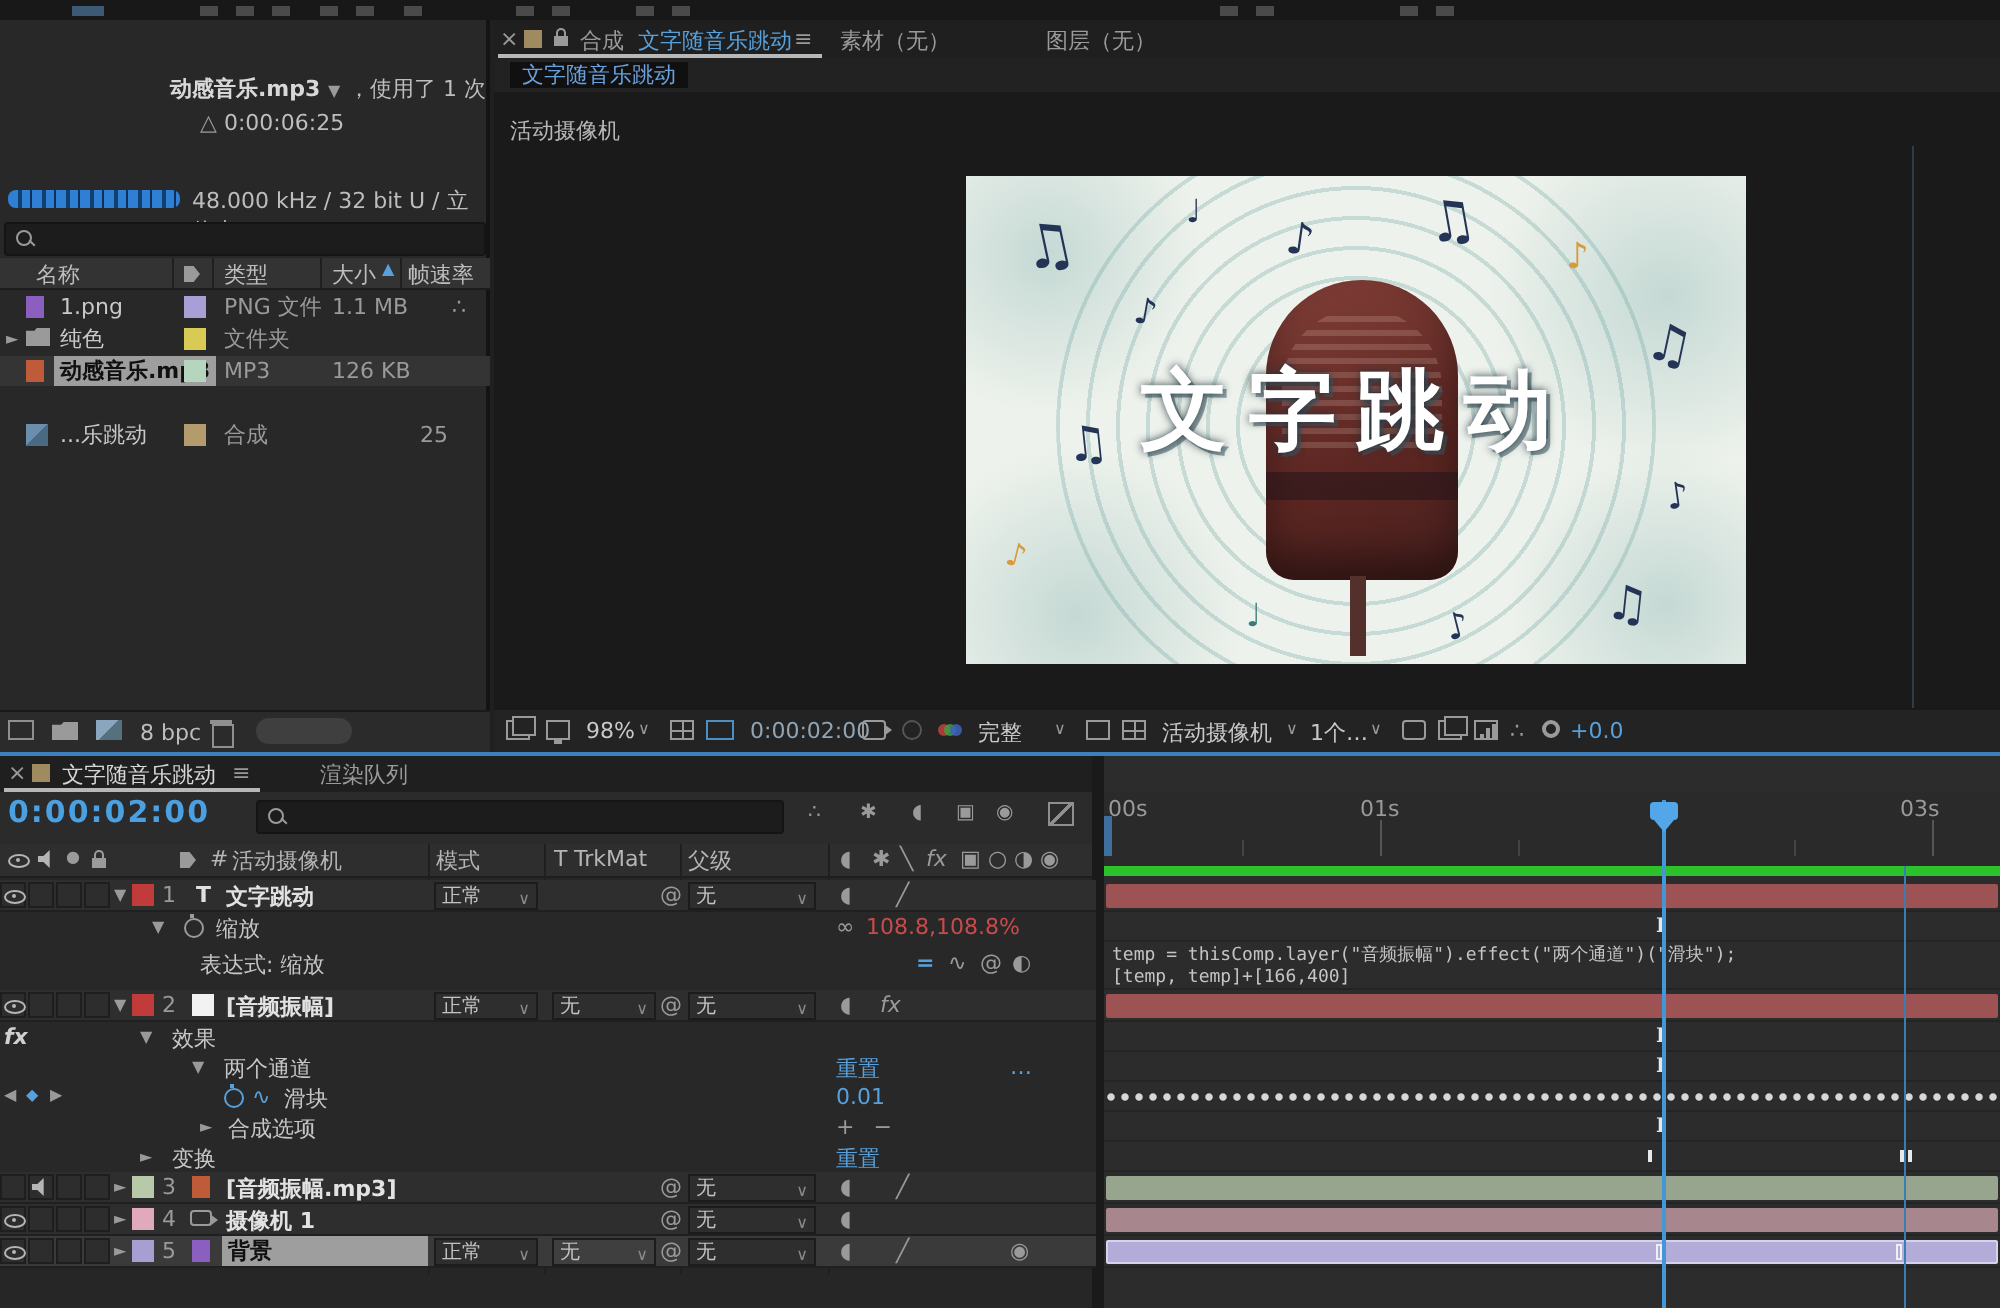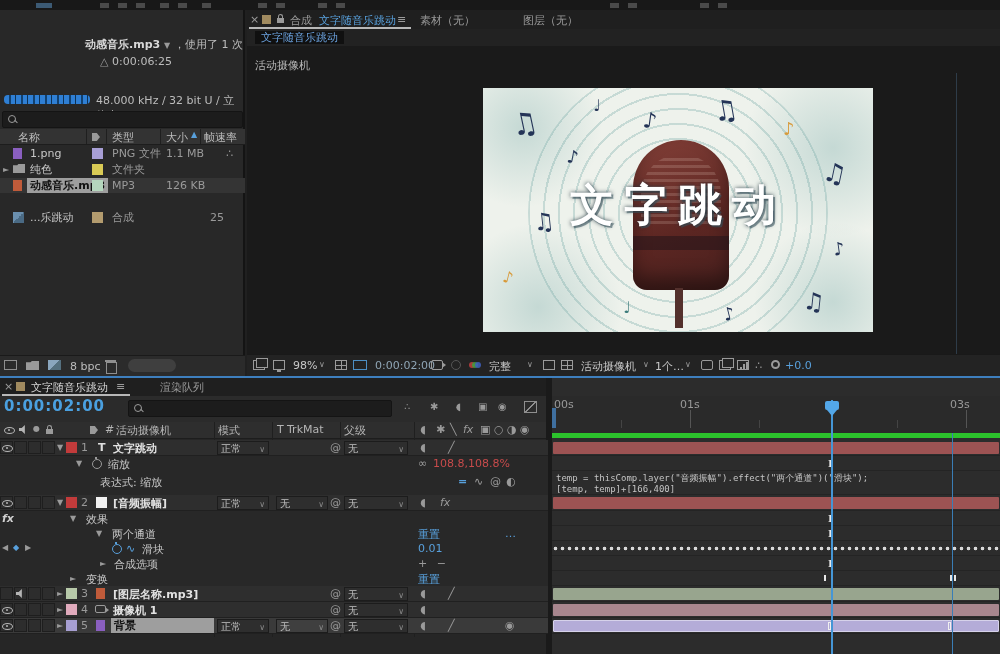--- a/index.html
+++ b/index.html
@@ -451,21 +451,21 @@
       <span class="avcell" style="left:0;"></span>
       <span class="avcell" style="left:14px;">
           <span class="spk" style="left:1px;top:1px;"></span>
         </span>
       <span class="avcell" style="left:28px;"></span>
         <span class="avcell" style="left:42px;"></span>
       <span class="abs glyph" style="left:57px;top:3px;font-size:8px;">►</span>
       <span class="lswatch" style="left:66px;background:#b7c9a9;"></span>
       <span class="abs num" style="left:81px;top:1px;">3</span>
       <span class="ficon" style="left:96px;top:2px;background:#c05b3a;"></span>
-      <span class="abs" style="left:113px;top:1px;font-weight:bold;color:#e2e2e2;">[图层名称.mp3]</span>
+      <span class="abs" style="left:113px;top:1px;font-weight:bold;color:#e2e2e2;">[音频振幅.mp3]</span>
       <span class="abs glyph" style="left:330px;top:1px;">@</span>
       <span class="dd" style="left:344px;top:1px;width:64px;"><span>无</span><span class="car">∨</span></span>
       <span class="abs glyph" style="left:420px;top:1px;">◖</span>
       <span class="abs glyph" style="left:448px;top:1px;">╱</span>
     </div>
 
     <div class="trow lyr rowline" style="top:224px;height:16px;">
       <span class="avcell" style="left:0;">
           <span class="eye" style="left:1px;top:3px;"></span>
         </span>

